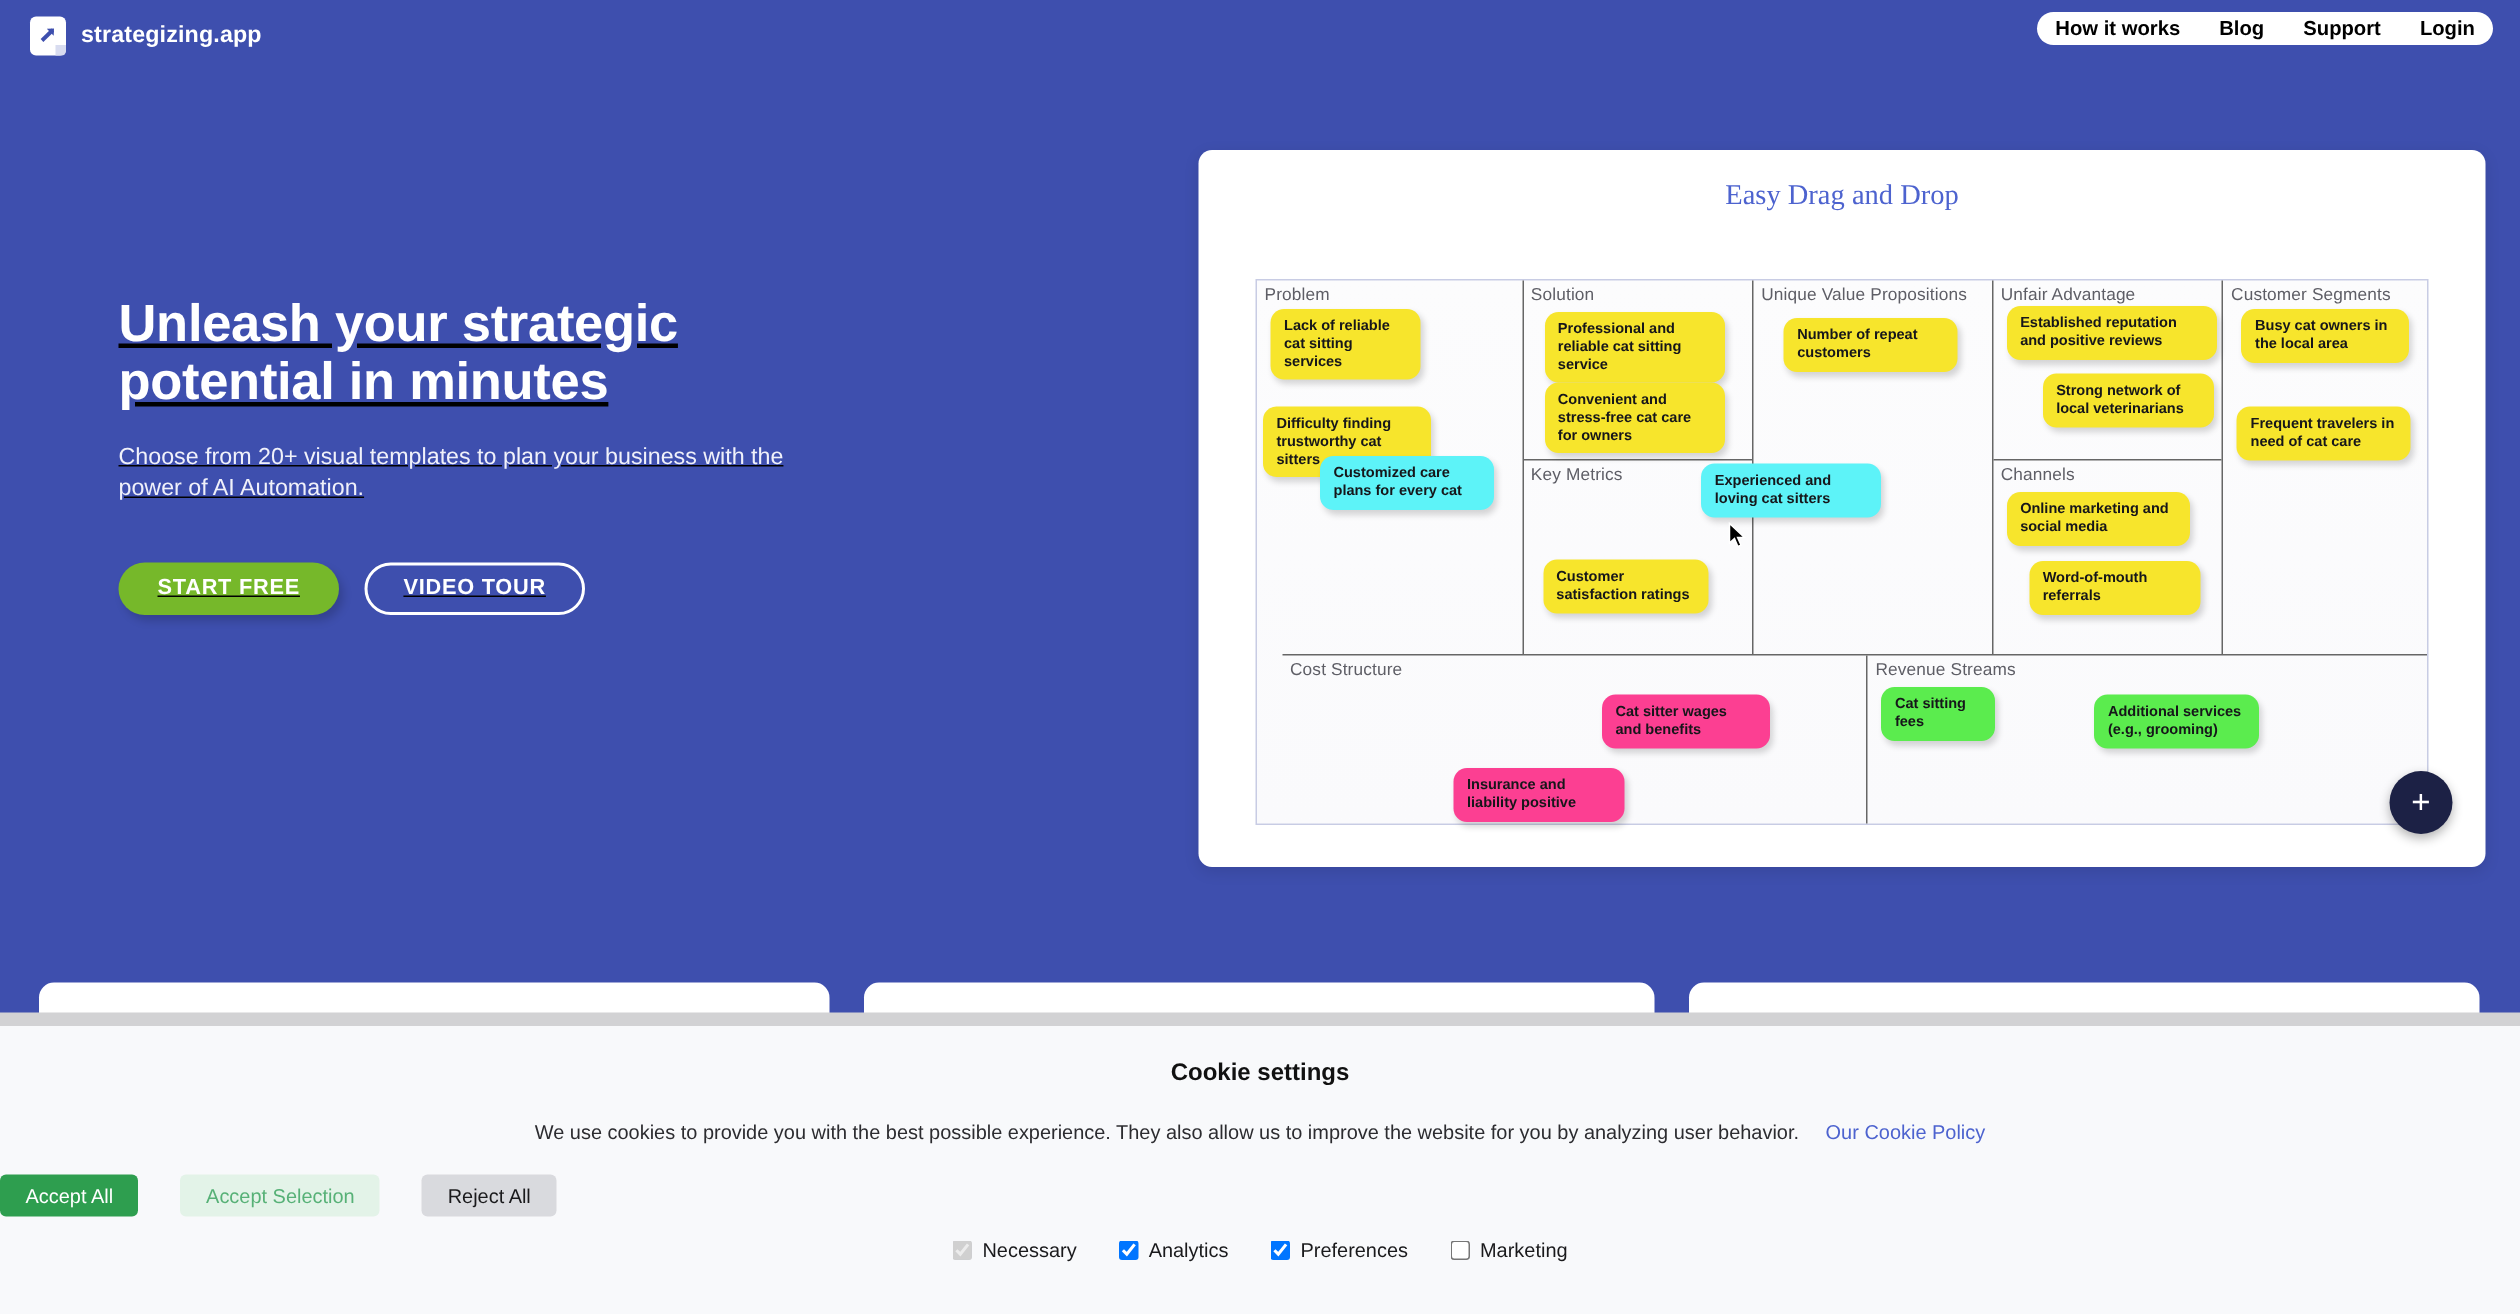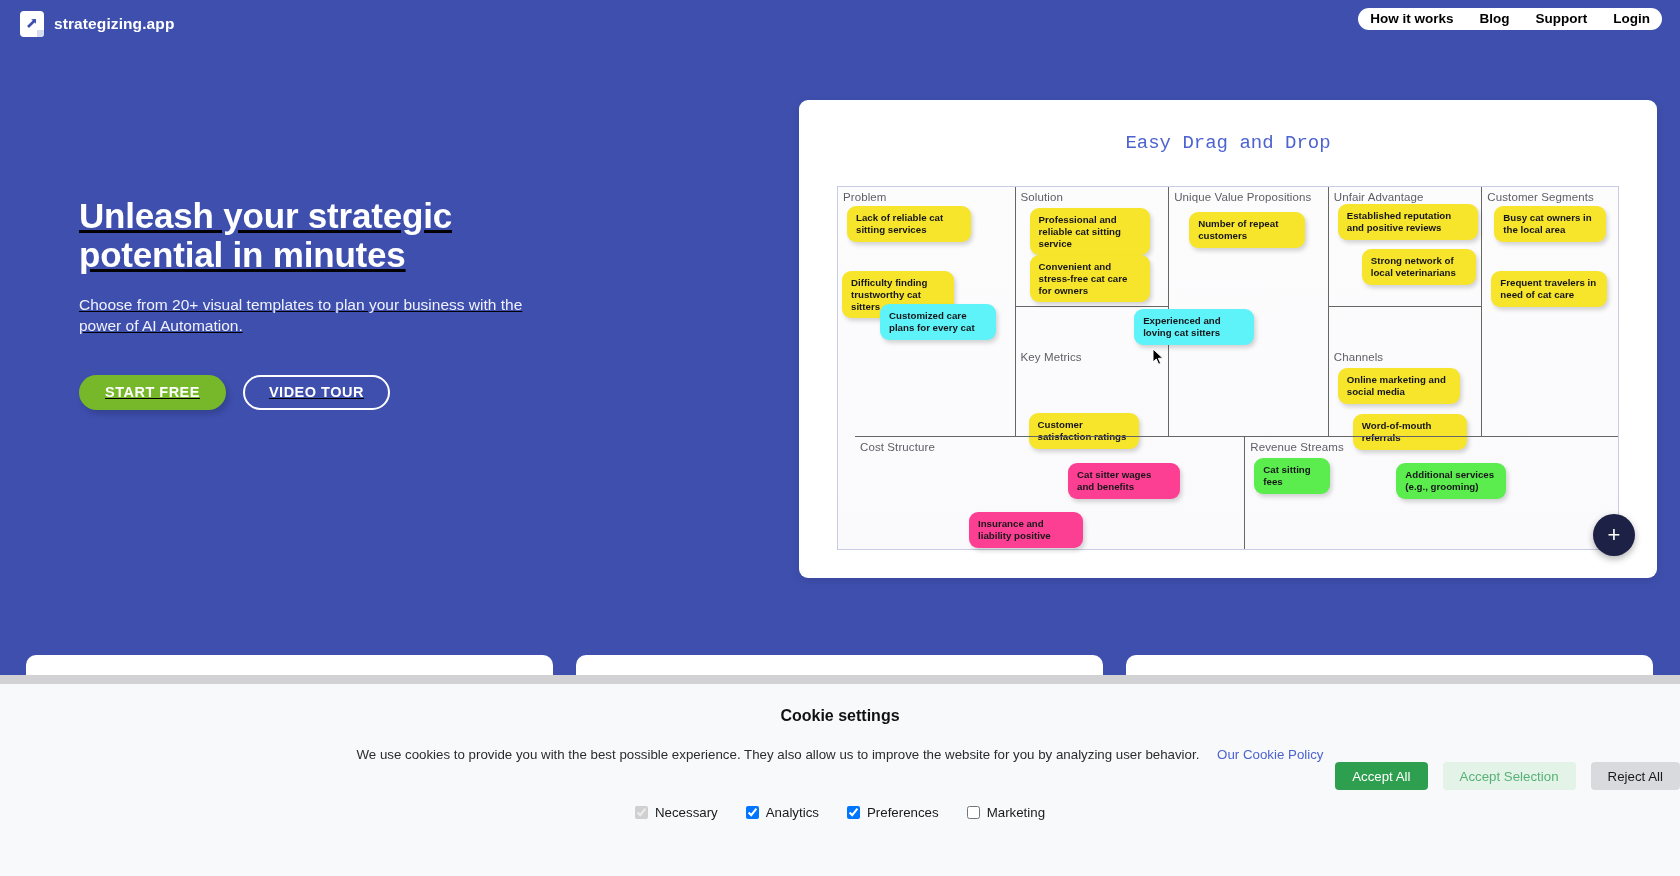--- a/index.html
+++ b/index.html
@@ -59,34 +59,34 @@
     padding: 0 24px; height: 35px; line-height: 31px; cursor: pointer;
   }
 
   
   .canvas-card {
     position: absolute; left: 799px; top: 100px; width: 858px; height: 478px;
     background: #ffffff; border-radius: 9px; box-shadow: 0 3px 10px rgba(0,0,0,0.10);
     overflow: hidden;
   }
   .canvas-title {
-    text-align: center; color: #4d63cf; font-size: 19px; margin-top: 32px;
-    font-family: Liberation Mono, monospace;
+    text-align: center; color: #4d63cf; font-size: 19px; margin-top: 20px;
+    font-family: Liberation Serif, serif;
   }
   .lean {
     position: absolute; left: 38px; top: 86px; width: 782px; height: 364px;
     border: 1px solid #c8cce4; background: linear-gradient(180deg,#fcfcfd,#fafafc);
   }
   .lean-top { position: absolute; left: 0; top: 0; right: 0; height: 249px; display: flex; }
   .lean-bottom { position: absolute; left: 0; top: 249px; right: 0; bottom: 0; display: flex; }
   .cell { position: relative; border-right: 1px solid #666; height: 100%; }
   .cell:last-child { border-right: none; }
   .cell-hdr { font-size: 11.5px; color: #5e5e66; padding: 4px 0 0 5px; letter-spacing: .1px; }
   .split-top { position: absolute; left: 0; right: 0; top: 0; height: 120px; border-bottom: 1px solid #666; }
-  .split-bot { position: absolute; left: 0; right: 0; top: 120px; bottom: 0; margin-top: 40px; }
+  .split-bot { position: absolute; left: 0; right: 0; top: 120px; bottom: 0; }
   .lean-bottom { border-top: 1px solid #666; margin-left: 17px; }
 
   .note {
     position: absolute; border-radius: 9px; padding: 6px 9px;
     font-size: 9.7px; line-height: 1.22; color: #16161a;
     font-weight: bold; box-shadow: 2px 3px 4px rgba(0,0,0,0.16);
     font-family: "Liberation Sans", sans-serif;
   }
   .n-yellow { background: #f7e52c; }
   .n-cyan   { background: #5df3f8; }
@@ -116,21 +116,21 @@
   
   .cookie {
     position: absolute; left: 0; bottom: 0; width: 1680px; height: 193px;
     background: #f8f9fb; border-top: 1px solid #dfe1e6;
     box-shadow: 0 -2px 6px rgba(0,0,0,0.08);
   }
   .cookie-strip { position: absolute; left: 0; top: -9px; width: 1680px; height: 9px; background: #d2d2d4; }
   .cookie-title { text-align: center; font-size: 16px; font-weight: bold; color: #111; margin-top: 23px; }
   .cookie-text { text-align: center; font-size: 13.3px; color: #2c2c30; margin-top: 22px; }
   .cookie-link { color: #4d63cf; text-decoration: none; margin-left: 14px; cursor: pointer; }
-  .cookie-btns { display: flex; justify-content: flex-end; gap: 15px; }
+  .cookie-btns { display: flex; justify-content: flex-start; gap: 28px; margin-top: 21px; }
   .cbtn { border: none; height: 28px; border-radius: 4px; font-size: 13.3px; padding: 0 17px; cursor: pointer; }
   .cbtn-accept { background: #2e9e4f; color: #ffffff; }
   .cbtn-selection { background: #e3f3e8; color: #57b177; }
   .cbtn-reject { background: #d9dade; color: #1a1a1c; }
   .cookie-checks { display: flex; justify-content: center; gap: 28px; margin-top: 15px; }
   .ccheck { display: flex; align-items: center; gap: 7px; font-size: 13.3px; color: #1a1a1c; }
   .ccheck input { width: 13px; height: 13px; margin: 0; cursor: pointer; }
 </style>
 </head>
 <body>
@@ -170,21 +170,21 @@
 
   <div class="canvas-card">
     <div class="canvas-title">Easy Drag and Drop</div>
 
     <div class="lean">
 
       <div class="lean-top">
 
         <div class="cell" style="width:178px">
           <div class="cell-hdr">Problem</div>
-          <div class="note n-yellow" style="left:9px; top:19px; width:124px">Lack of reliable cat sitting services</div>
+          <div class="note n-yellow" style="left:9px; top:19px; width:100px">Lack of reliable cat sitting services</div>
           <div class="note n-yellow" style="left:4px; top:84px; width:112px">Difficulty finding trustworthy cat sitters</div>
           <div class="note n-cyan" style="left:42px; top:117px; width:116px">Customized care plans for every cat</div>
         </div>
 
         <div class="cell" style="width:154px">
           <div class="split-top">
             <div class="cell-hdr">Solution</div>
             <div class="note n-yellow" style="left:14px; top:21px; width:120px">Professional and reliable cat sitting service</div>
             <div class="note n-yellow" style="left:14px; top:68px; width:120px">Convenient and stress-free cat care for owners</div>
           </div>

